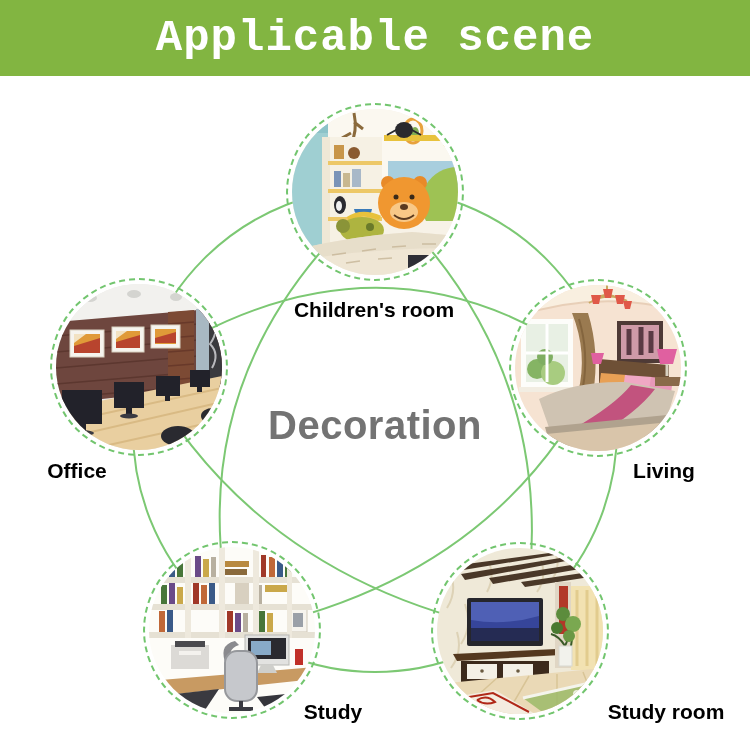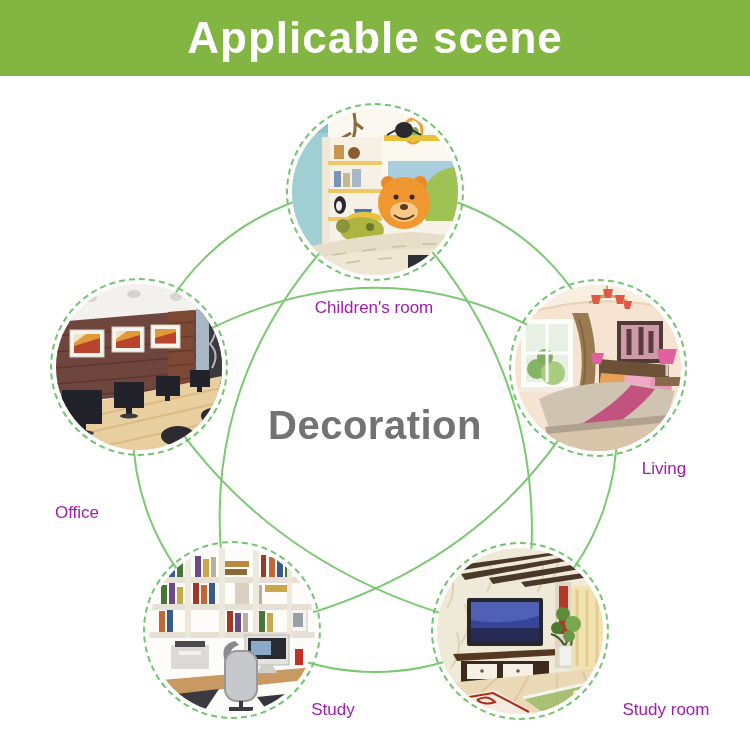--- a/index.html
+++ b/index.html
@@ -1,33 +1,33 @@
 <!DOCTYPE html>
 <html><head>
 <meta charset="utf-8">
 <style>
   html,body{margin:0;padding:0;background:#ffffff;}
   body{width:750px;height:750px;font-family:"Liberation Sans", sans-serif;overflow:hidden;position:relative;}
-  .banner{position:absolute;left:0;top:0;width:750px;height:76px;background:#82b541;display:flex;align-items:center;justify-content:center;}
+  .banner{position:absolute;left:0;top:0;width:750px;height:76px;background:#82b541;display:flex;align-items:center;justify-content:center;font-family:Liberation Mono, monospace;}
   .banner h1{margin:0;color:#ffffff;font-size:44px;font-weight:bold;letter-spacing:1px;}
   .diagram{position:absolute;left:0;top:76px;width:750px;height:674px;}
   .curves{position:absolute;left:0;top:0;width:750px;height:674px;}
   .scene{position:absolute;width:166px;height:166px;border:2px dashed #72c56e;border-radius:50%;padding:4px;box-sizing:content-box;background:transparent;}
   .scene .photo{width:166px;height:166px;border-radius:50%;overflow:hidden;display:block;}
   .scene .photo svg{display:block;}
-  .scene-label{position:absolute;color:#a21caf;font-size:17px;white-space:nowrap;transform:translateX(-50%);}
+  .scene-label{position:absolute;color:#000000;font-size:21px;white-space:nowrap;transform:translateX(-50%);font-weight:bold;}
   .center-word{position:absolute;left:375px;top:349px;transform:translate(-50%,-50%);font-size:40px;font-weight:bold;color:#737373;letter-spacing:.5px;}
   
   .scene.children{left:286px;top:27px;}
   .scene.office{left:50px;top:202px;}
   .scene.bedroom{left:509px;top:203px;}
   .scene.study{left:143px;top:465px;}
   .scene.living{left:431px;top:466px;}
   .lbl-children{left:374px;top:222px;}
-  .lbl-office{left:77px;top:383px;margin-top:44px;}
+  .lbl-office{left:77px;top:383px;}
   .lbl-bedroom{left:664px;top:383px;}
   .lbl-study{left:333px;top:624px;}
   .lbl-living{left:666px;top:624px;}
 </style>
 </head>
 <body>
 
 <header class="banner">
   <h1>Applicable scene</h1>
 </header>

